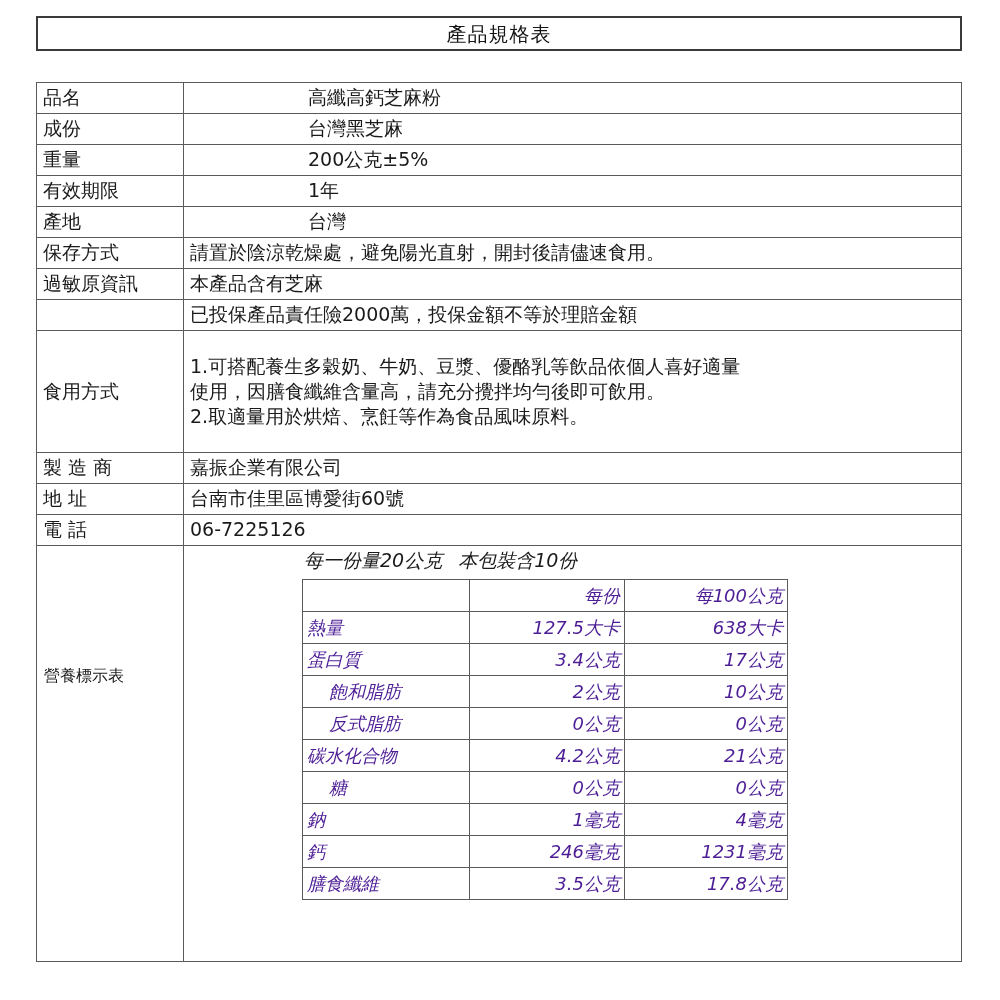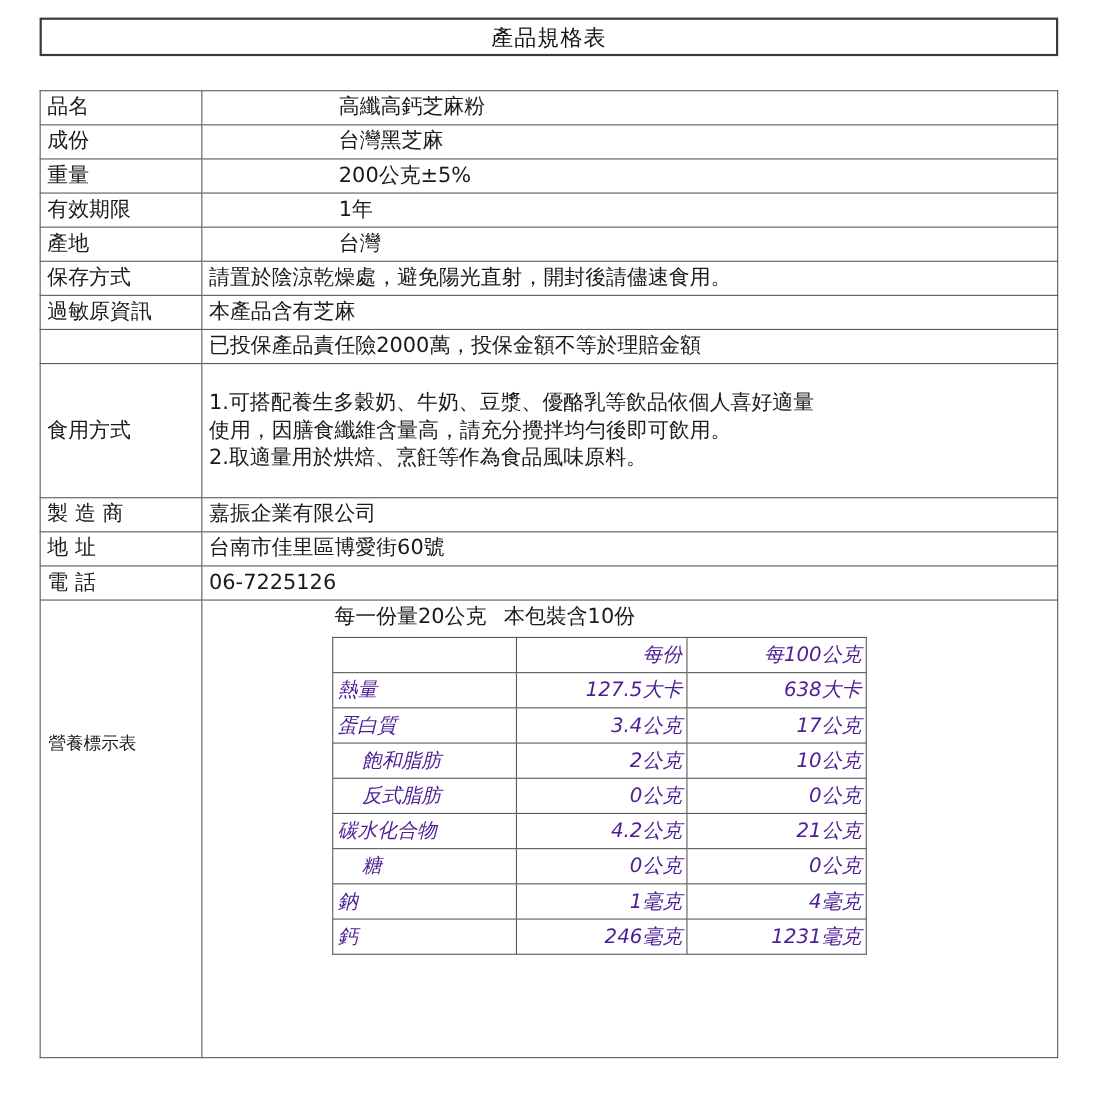--- a/index.html
+++ b/index.html
@@ -114,20 +114,21 @@
     position: relative;
   }
 
   
   .nut-head {
     position: absolute;
     left: 120px;
     top: 3px;
     font-size: 19px;
     white-space: nowrap;
+    font-style: italic;
   }
   .nut-head .gap { display: inline-block; width: 16px; }
 
   .nutrition-table {
     position: absolute;
     left: 118px;
     top: 33px;
     width: 485px;
     border-collapse: collapse;
     table-layout: fixed;
@@ -272,20 +273,25 @@
                 <tr>
                   <td class="nname">鈉</td>
                   <td class="nval">1毫克</td>
                   <td class="nval">4毫克</td>
                 </tr>
                 <tr>
                   <td class="nname">鈣</td>
                   <td class="nval">246毫克</td>
                   <td class="nval">1231毫克</td>
                 </tr>
+                <tr>
+                  <td class="nname">膳食纖維</td>
+                  <td class="nval">3.5公克</td>
+                  <td class="nval">17.8公克</td>
+                </tr>
               </tbody>
           </table>
         </td>
       </tr>
     </tbody>
   </table>
 
 </div>
 
 </body></html>

